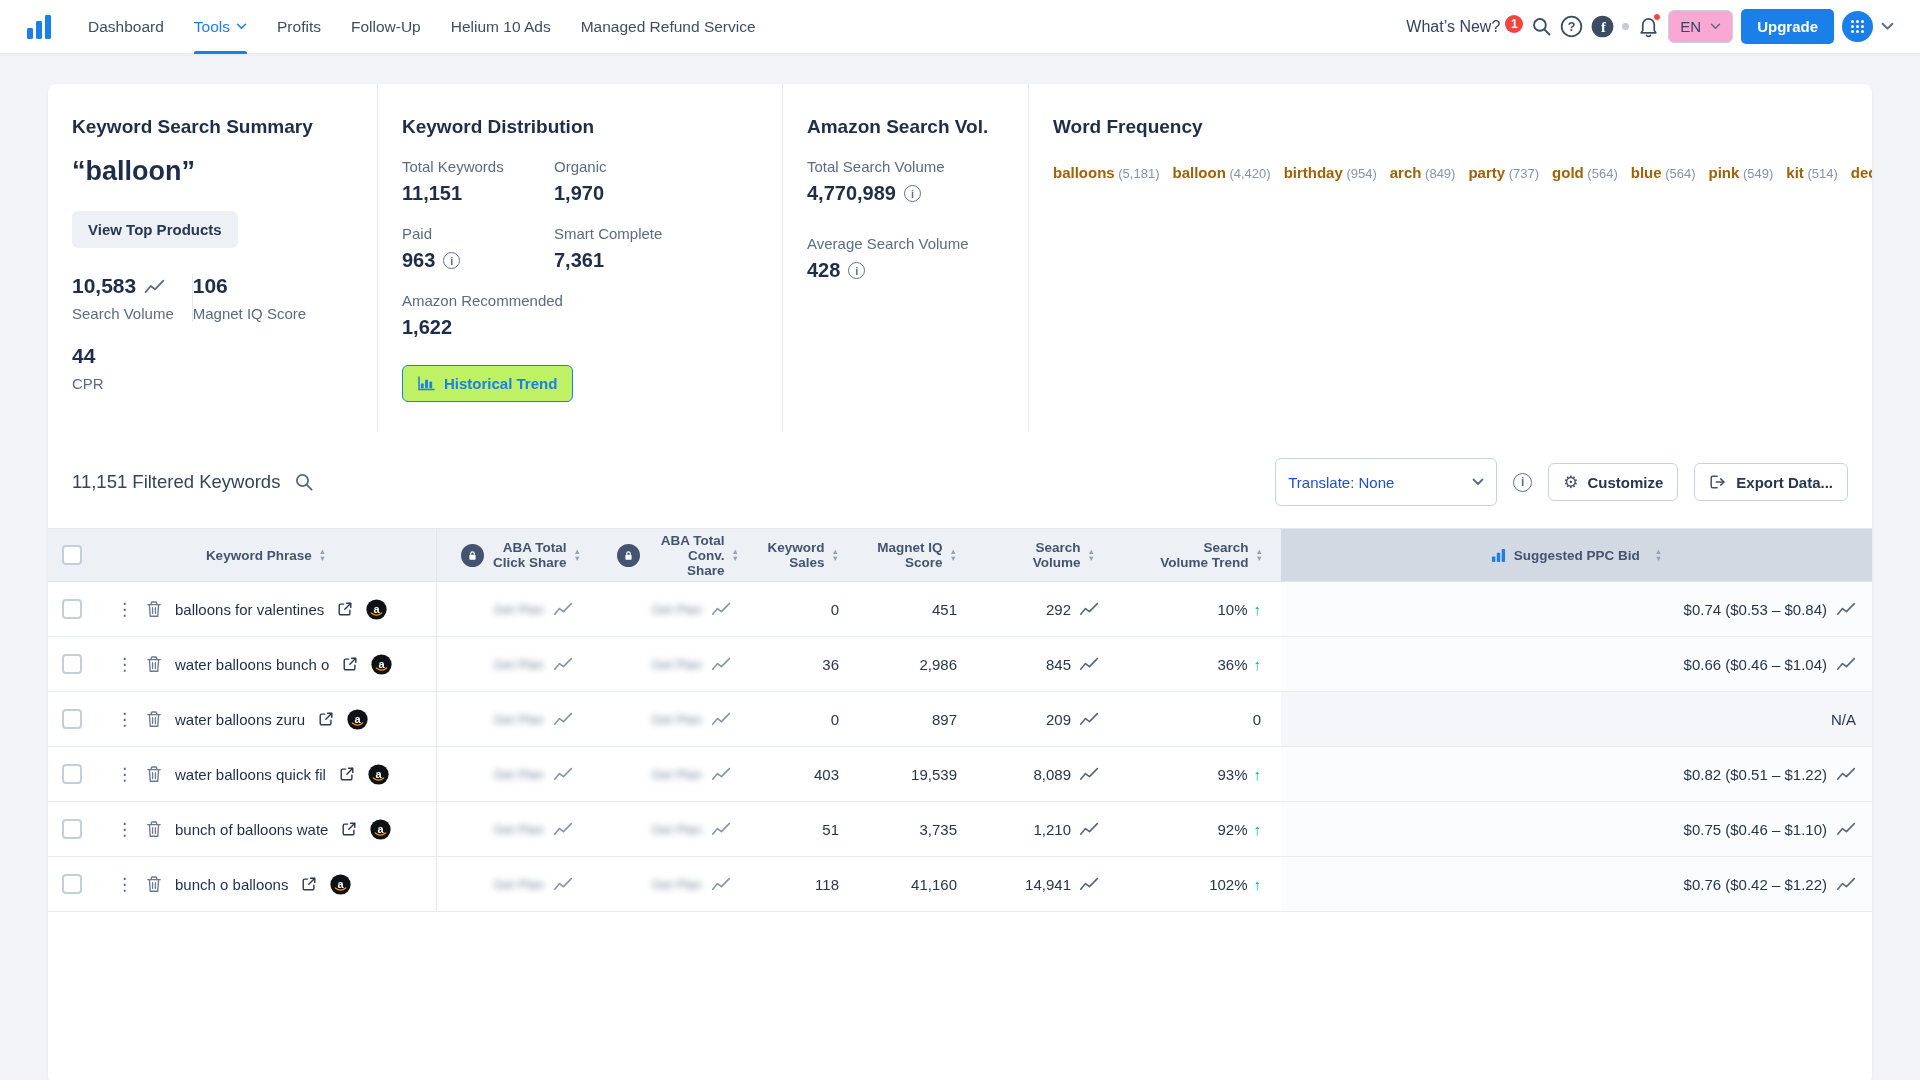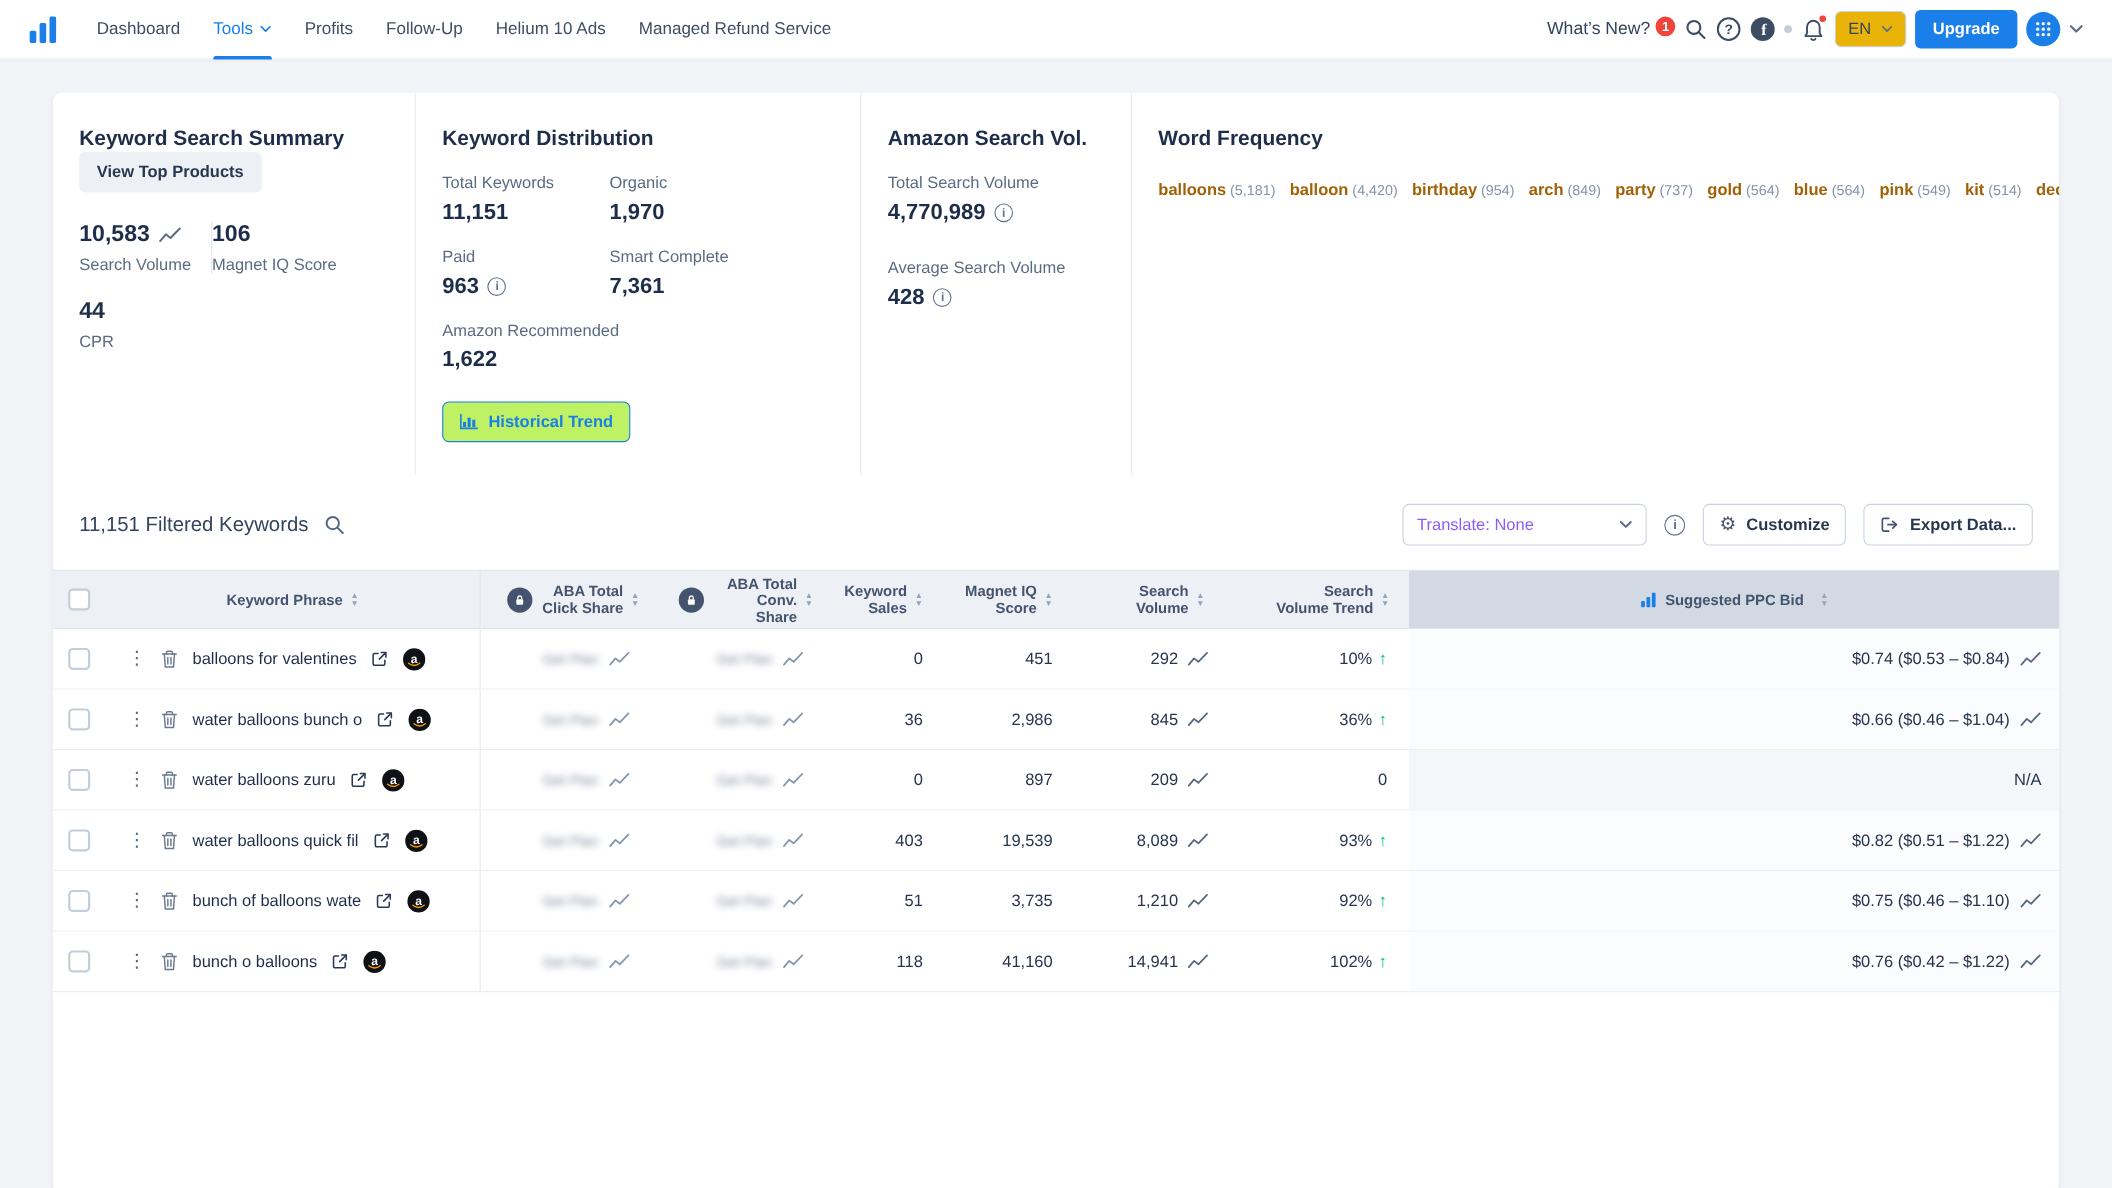--- a/index.html
+++ b/index.html
@@ -31,21 +31,21 @@
   .badge-red {
     min-width: 18px; height: 18px; border-radius: 50%; background: #f0453c; color: #fff;
     font-size: 12px; font-weight: bold; display: inline-flex; align-items: center; justify-content: center;
     margin-top: -3px;
   }
   .icon-btn { color: #3c4c63; display: inline-flex; align-items: center; cursor: pointer; position: relative; }
   .tiny-dot { width: 7px; height: 7px; border-radius: 50%; background: #c3ccd8; }
   .bell-dot { position: absolute; top: -2px; right: -1px; width: 8px; height: 8px; border-radius: 50%; background: #f0453c; border: 1.5px solid #fff; }
   .lang-select {
     display: flex; align-items: center; gap: 9px; border: 1px solid #c9d3e0; border-radius: 6px;
-    padding: 7px 11px; font-size: 15px; color: #33445f; cursor: pointer; background: #eab308;
+    padding: 7px 11px; font-size: 15px; color: #33445f; cursor: pointer; background: #f9a8d4;
   }
   .upgrade-btn {
     background: #1a7fe8; color: #fff; border: none; border-radius: 5px; padding: 9px 16px;
     font-size: 15px; font-weight: bold; cursor: pointer; font-family: inherit;
   }
   .apps-circle {
     width: 31px; height: 31px; border-radius: 50%; background: #1a7fe8;
     display: flex; align-items: center; justify-content: center; cursor: pointer;
   }
   .chev { color: #5b6b83; display: inline-flex; }
@@ -85,23 +85,23 @@
   .wf-head { display: flex; align-items: center; justify-content: space-between; }
   .wf-words { margin-top: 20px; line-height: 30px; font-size: 15px; padding-right: 10px; }
   .word-chip { margin-right: 13px; white-space: nowrap; }
   .word-chip b { color: #a16207; text-align: center; }
   .word-chip .count { color: #8494a9; font-size: 13px; margin-top: 48px; }
   
   .table-toolbar { display: flex; align-items: center; padding: 26px 24px 22px; }
   .filtered { font-size: 18.5px; color: #33445f; display: flex; align-items: center; gap: 14px; }
   .toolbar-right { margin-left: auto; display: flex; align-items: center; gap: 16px; }
   .translate-select {
-    width: 222px; height: 38px; border: 1px solid #c9d3e0; border-radius: 6px; background: #fff;
+    width: 222px; height: 48px; border: 1px solid #c9d3e0; border-radius: 6px; background: #fff;
     display: flex; align-items: center; justify-content: space-between; padding: 0 12px;
-    font-size: 15px; color: #8b5cf6; cursor: pointer;
+    font-size: 15px; color: #1d4ed8; cursor: pointer;
   }
   .btn-white {
     display: inline-flex; align-items: center; gap: 9px; height: 38px; background: #fff;
     border: 1px solid #c9d3e0; border-radius: 6px; padding: 0 14px; font-size: 15px;
     color: #27374f; font-weight: bold; cursor: pointer; font-family: inherit;
   }
   
   .tbl { --cols: 48px 341px 162px 158px 100px 118px 138px 168px 1fr; }
   .thead {
     display: grid; grid-template-columns: var(--cols); background: #edf1f6;
@@ -228,20 +228,21 @@
     </span>
   </div>
 </div>
 
 <div class="card">
 
   <div class="summary-grid">
 
     <div class="sec">
       <div class="sec-title">Keyword Search Summary</div>
+      <div class="kw-title">“balloon”</div>
       <button class="btn-soft">View Top Products</button>
       <div class="stat-row">
         <div class="stat">
           <div class="stat-val">
             <span>10,583</span>
             <span class="chart-ic" style="color:#5b6b83">
               <svg viewBox="0 0 22 16" width="21" height="15" fill="none" stroke="currentColor" stroke-width="1.9" stroke-linecap="round" stroke-linejoin="round">
                   <polyline points="1.5,14 7,7.5 11.5,11 20.5,1.8"></polyline>
                 </svg>
             </span>

